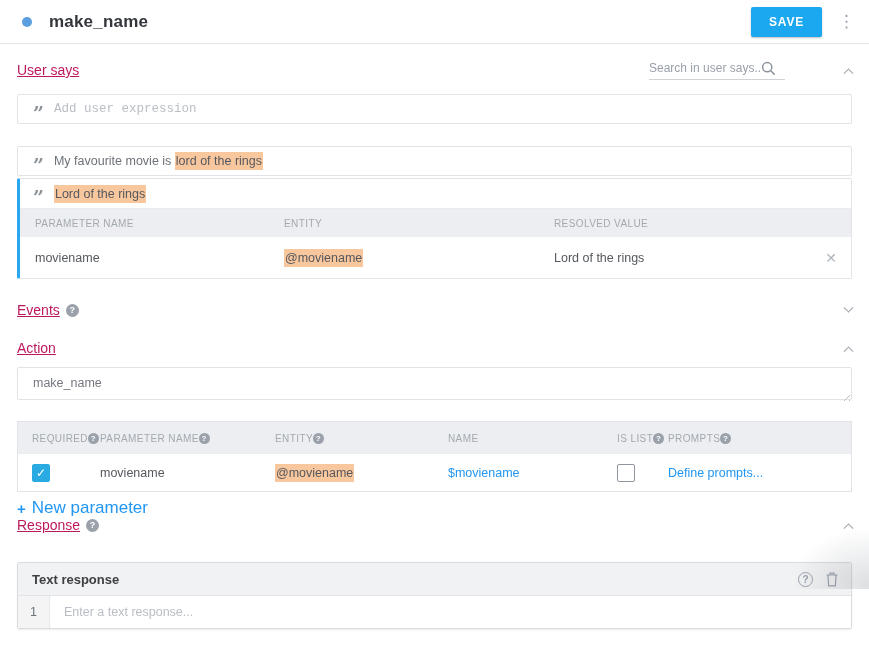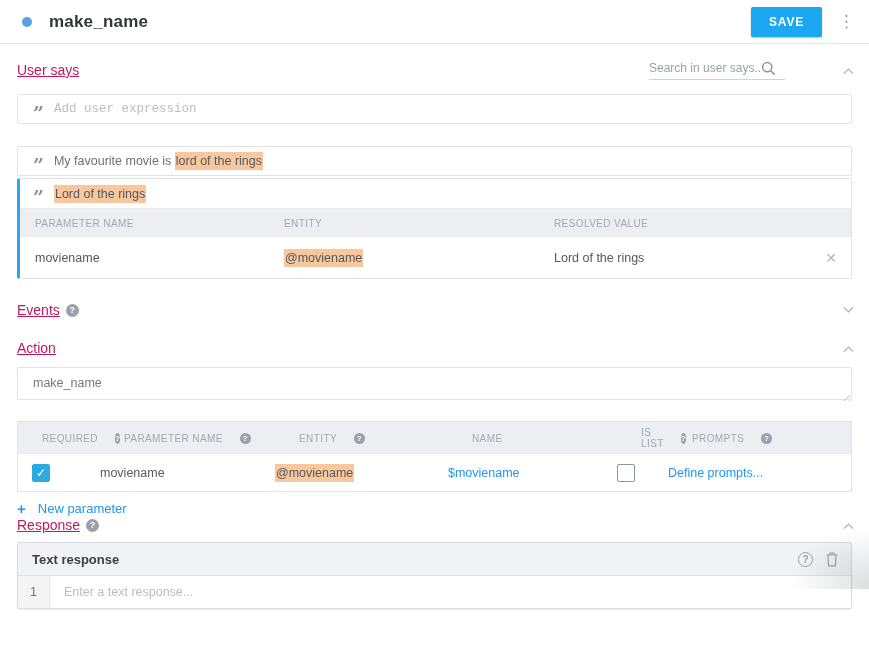--- a/index.html
+++ b/index.html
@@ -84,35 +84,35 @@
   .pt-header { display: flex; align-items: center; background: #eceef1; height: 32px;
     font-size: 10px; letter-spacing: .4px; color: #a3a9b1; }
   .pt-row { display: flex; align-items: center; height: 37px; background: #fff; font-size: 12.5px;
     color: #55585e; }
   .pt-c-req { width: 82px; padding-left: 14px; display: flex; align-items: center; }
   .pt-c-name { width: 175px; }
   .pt-c-entity { width: 173px; }
   .pt-c-value { width: 169px; }
   .pt-c-islist { width: 51px; display: flex; align-items: center; }
   .pt-c-prompts { flex: 1; display: flex; align-items: center; }
-  .hcell { display: inline-flex; align-items: center; gap: 17px; padding-left: 24px; }
+  .hcell { display: inline-flex; align-items: center; gap: 0; }
   .hcell .help-filled { width: 11px; height: 11px; font-size: 8px; margin-left: 0; }
   .checkbox { width: 18px; height: 18px; border-radius: 2px; cursor: pointer; }
   .checkbox.checked { background: #29abe2; color: #fff; display: flex; align-items: center;
     justify-content: center; font-size: 12px; border: 1px solid #29abe2; }
   .checkbox.unchecked { background: #fff; border: 1px solid #8f959c; }
   .link { color: #2196f3; text-decoration: none; font-size: 12.5px; cursor: pointer; }
 
   .new-param { margin-top: 8px; height: 16px; display: flex; align-items: center; gap: 6px; }
   .new-param .plus { color: #2196f3; font-size: 15px; font-weight: bold; line-height: 1; }
-  .new-param .link { font-size: 13px; margin-left: 6px; }
+  .new-param .link { font-size: 17px; }
 
   
   .section-head.response { margin-top: 0; height: 18px; }
-  .resp-card { margin-top: 8px; border: 1px solid #dadcdf; border-radius: 2px;
+  .resp-card { margin-top: 28px; border: 1px solid #dadcdf; border-radius: 2px;
     box-shadow: 0 1px 2px rgba(0,0,0,.08); }
   .resp-card-head { height: 33px; background: #f1f2f3; border-bottom: 1px solid #e1e3e6;
     display: flex; align-items: center; padding: 0 12px 0 14px; }
   .resp-card-title { font-size: 13px; font-weight: bold; color: #3c4043; flex: 1; }
   .resp-icons { display: flex; align-items: center; gap: 12px; }
   .resp-row { display: flex; align-items: stretch; height: 32px; background: #fff; }
   .resp-num { width: 32px; background: #f4f4f5; border-right: 1px solid #e6e8ea; display: flex;
     align-items: center; justify-content: center; font-size: 12.5px; color: #6d7278; }
   .resp-row input { flex: 1; border: none; outline: none; font-size: 12.5px; color: #6d7278;
     padding-left: 14px; font-family: "Liberation Sans", sans-serif; }

